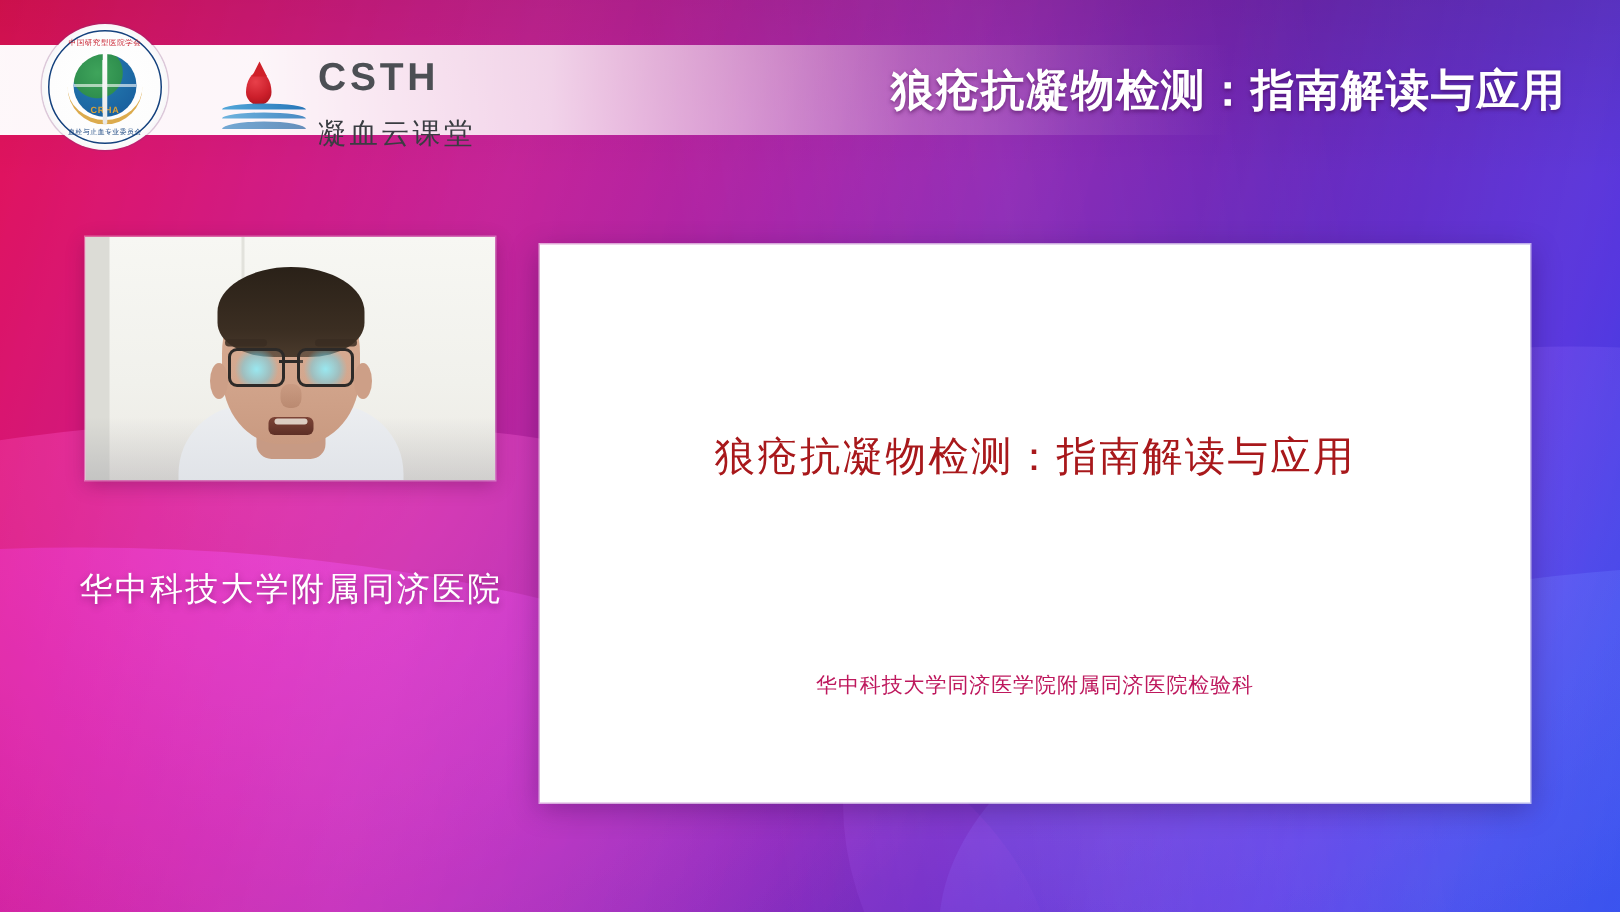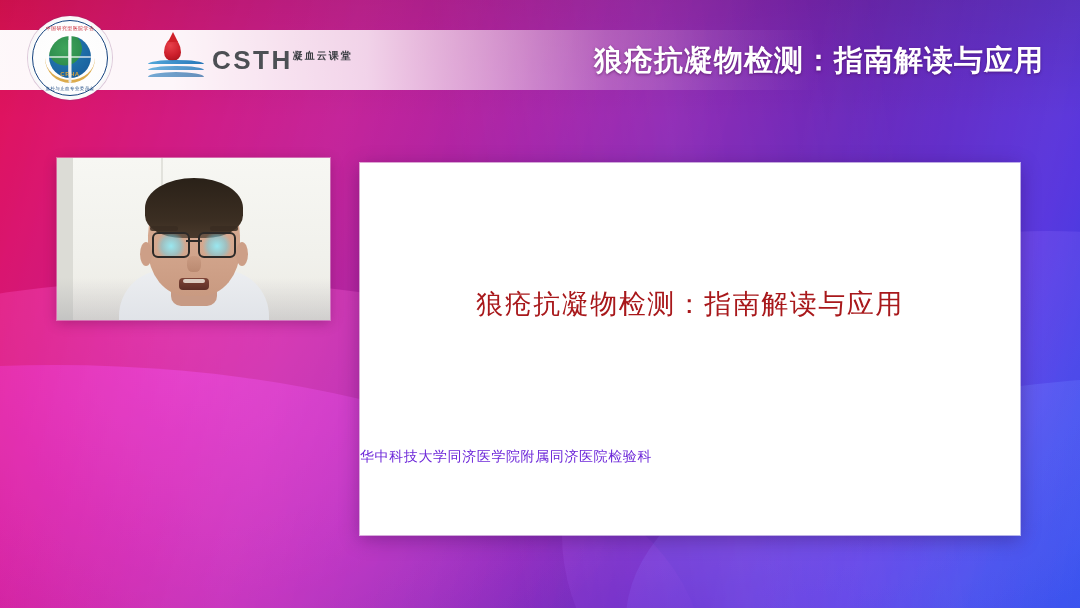--- a/index.html
+++ b/index.html
@@ -161,27 +161,27 @@
   }
   .csth-book{position:absolute;left:0;top:22px;width:56px;height:22px;}
   .csth-book i{
     position:absolute;display:block;left:0;width:56px;height:4px;
     background:linear-gradient(90deg,#4aa3d8,#1b6fb5);
     border-radius:50%/100% 100% 0 0;
   }
   .csth-book i:nth-child(1){top:0;opacity:.95;}
   .csth-book i:nth-child(2){top:6px;opacity:.8;}
   .csth-book i:nth-child(3){top:12px;opacity:.65;height:5px;background:linear-gradient(90deg,#2a7fc0,#16599a);}
-  .csth-words{display:flex;flex-direction:row;line-height:1;}
+  .csth-words{display:flex;flex-direction:column;line-height:1;}
   .csth-en{
     font-size:26px;font-weight:bold;color:#4c4f54;letter-spacing:2.5px;
     font-family:"Liberation Sans",sans-serif;
   }
   .csth-cn{
-    font-size:10px;color:#3a3d42;letter-spacing:2px;margin-top:4px;font-weight:bold;
+    font-size:19px;color:#3a3d42;letter-spacing:2px;margin-top:16px;font-weight:normal;
   }
 
   .header-title{
     position:absolute;right:36px;top:41px;
     font-size:29px;font-weight:bold;color:#ffffff;
     letter-spacing:1px;
     text-shadow:0 1px 3px rgba(60,0,70,.55);
     white-space:nowrap;
   }
 
@@ -283,22 +283,22 @@
   .slide-title{
     position:absolute;left:0;right:0;top:123px;text-align:center;
     color:#a8181b;font-size:27px;letter-spacing:1.5px;
     font-family:"DejaVu Sans","Liberation Sans",sans-serif;
   }
   .slide-speaker{
     position:absolute;left:0;right:0;top:238px;text-align:center;
     color:#1d1d1d;font-size:21px;font-weight:bold;letter-spacing:7px;
   }
   .slide-affil{
-    position:absolute;left:0;right:0;top:285px;
-    color:#6d28d9;font-size:14px;letter-spacing:.6px;
+    position:absolute;left:0;right:0;top:285px;text-align:center;
+    color:#be185d;font-size:14px;letter-spacing:.6px;
   }
 </style>
 </head>
 <body>
 
 <div id="stage">
 
   <div class="bg-base"></div>
   <div class="bg-band band1"></div>
   <div class="bg-band band2"></div>
@@ -356,19 +356,20 @@
     <div class="wc-glasses">
       <div class="wc-lens l"></div>
       <div class="wc-bridge"></div>
       <div class="wc-lens r"></div>
     </div>
     <div class="wc-nose"></div>
     <div class="wc-mouth"></div>
     <div class="wc-teeth"></div>
   </div>
 
+  <div class="left-org">华中科技大学附属同济医院</div>
 
   <div class="slide">
     <div class="slide-title">狼疮抗凝物检测：指南解读与应用</div>
     <div class="slide-affil">华中科技大学同济医学院附属同济医院检验科</div>
   </div>
 
 </div>
 
 </body></html>

